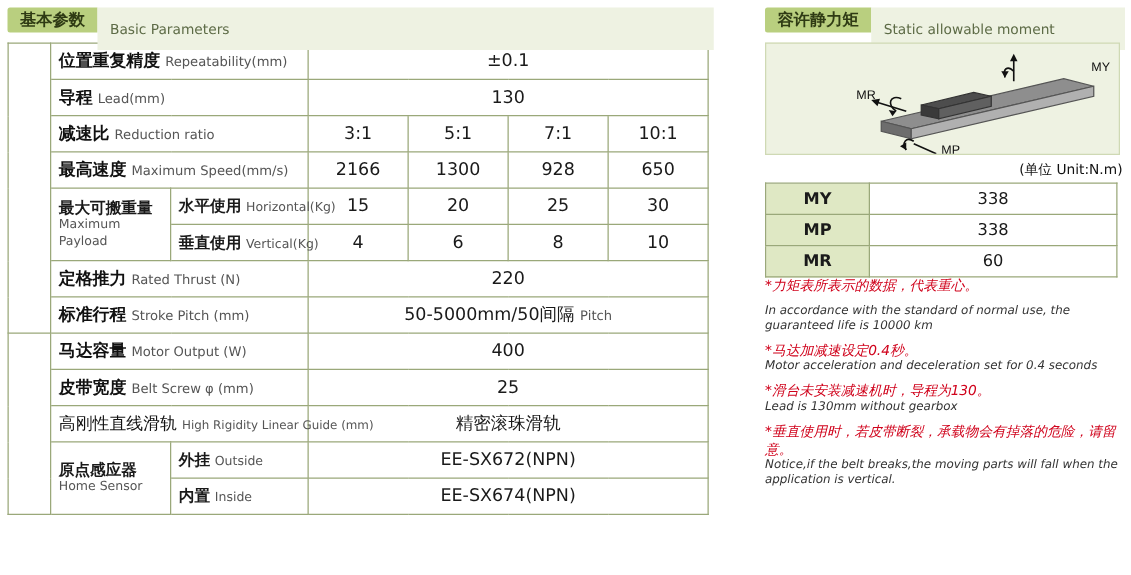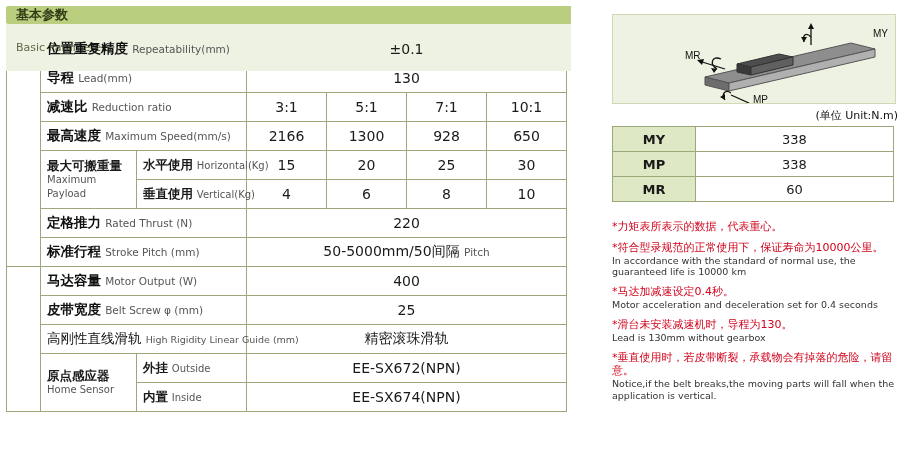--- a/index.html
+++ b/index.html
@@ -6,21 +6,21 @@
   body{
     width:905px;height:460px;
     background:#ffffff;
     font-family:"DejaVu Sans","Liberation Sans",sans-serif;
     font-size:12px;color:#1a1a1a;
     overflow:hidden;
   }
   .page{position:relative;width:905px;height:460px;}
 
   
-  .title-bar{display:flex;align-items:stretch;height:20px;flex-direction:column;}
+  .title-bar{display:flex;align-items:stretch;height:20px;}
   .title-cn{
     background:#b9cf7f;color:#2f3b14;font-weight:bold;
     font-size:13px;display:flex;align-items:center;
     padding:0 10px;
     border-radius:2px 0 0 2px;
   }
   .title-en{
     background:#eef2e2;color:#5d6b46;font-size:11px;
     display:flex;align-items:center;padding:17px 10px;
     flex:1;
@@ -93,21 +93,21 @@
   .moment-table{
     border-collapse:collapse;width:282px;table-layout:fixed;
   }
   .moment-table td{
     border:1px solid #9aa87a;height:22px;text-align:center;font-size:13px;
     background:#ffffff;
   }
   .moment-table td.key{
     background:#dfe8c4;font-weight:bold;width:80px;
   }
-  .notes{margin-top:18px;}
+  .notes{margin-top:0;font-style:italic;}
   .note{margin-bottom:7px;line-height:1.25;}
   .note .cn{color:#d0021b;font-size:11px;display:block;}
   .note .en{color:#333;font-size:9.5px;display:block;}
 
   svg{display:block;}
 </style>
 </head>
 <body>
 
 <div class="page">
@@ -262,20 +262,24 @@
             <span class="cn">内置</span>
             <span class="en">Inside</span>
           </td>
           <td class="val" colspan="4">EE-SX674(NPN)</td>
         </tr>
       </tbody>
     </table>
   </div>
 
   <div class="right">
+    <div class="title-bar">
+      <div class="title-cn">容许静力矩</div>
+      <div class="title-en">Static allowable moment</div>
+    </div>
 
     <div class="diagram">
       <svg width="282" height="88" viewBox="0 0 282 88">
 
         <g>
           <polygon points="92,62 238,28 262,34 116,68" fill="#8e8e8e" stroke="#555" stroke-width="1"></polygon>
           <polygon points="92,62 116,68 116,76 92,70" fill="#6d6d6d" stroke="#555" stroke-width="1"></polygon>
           <polygon points="116,68 262,34 262,42 116,76" fill="#b0b0b0" stroke="#555" stroke-width="1"></polygon>
           <polygon points="124,49 166,39 180,42 138,52" fill="#4d4d4d" stroke="#333" stroke-width="1"></polygon>
           <polygon points="124,49 138,52 138,60 124,57" fill="#3a3a3a" stroke="#333" stroke-width="1"></polygon>
@@ -318,21 +322,20 @@
           <td>60</td>
         </tr>
       </tbody>
     </table>
 
     <div class="notes">
       <div class="note">
         <span class="cn">*力矩表所表示的数据，代表重心。</span>
       </div>
       <div class="note">
-        <span class="cn">*符合型录规范的正常使用下，保证寿命为10000公里。</span>
         <span class="en">In accordance with the standard of normal use, the guaranteed life is 10000 km</span>
       </div>
       <div class="note">
         <span class="cn">*马达加减速设定0.4秒。</span>
         <span class="en">Motor acceleration and deceleration set for 0.4 seconds</span>
       </div>
       <div class="note">
         <span class="cn">*滑台未安装减速机时，导程为130。</span>
         <span class="en">Lead is 130mm without gearbox</span>
       </div>

